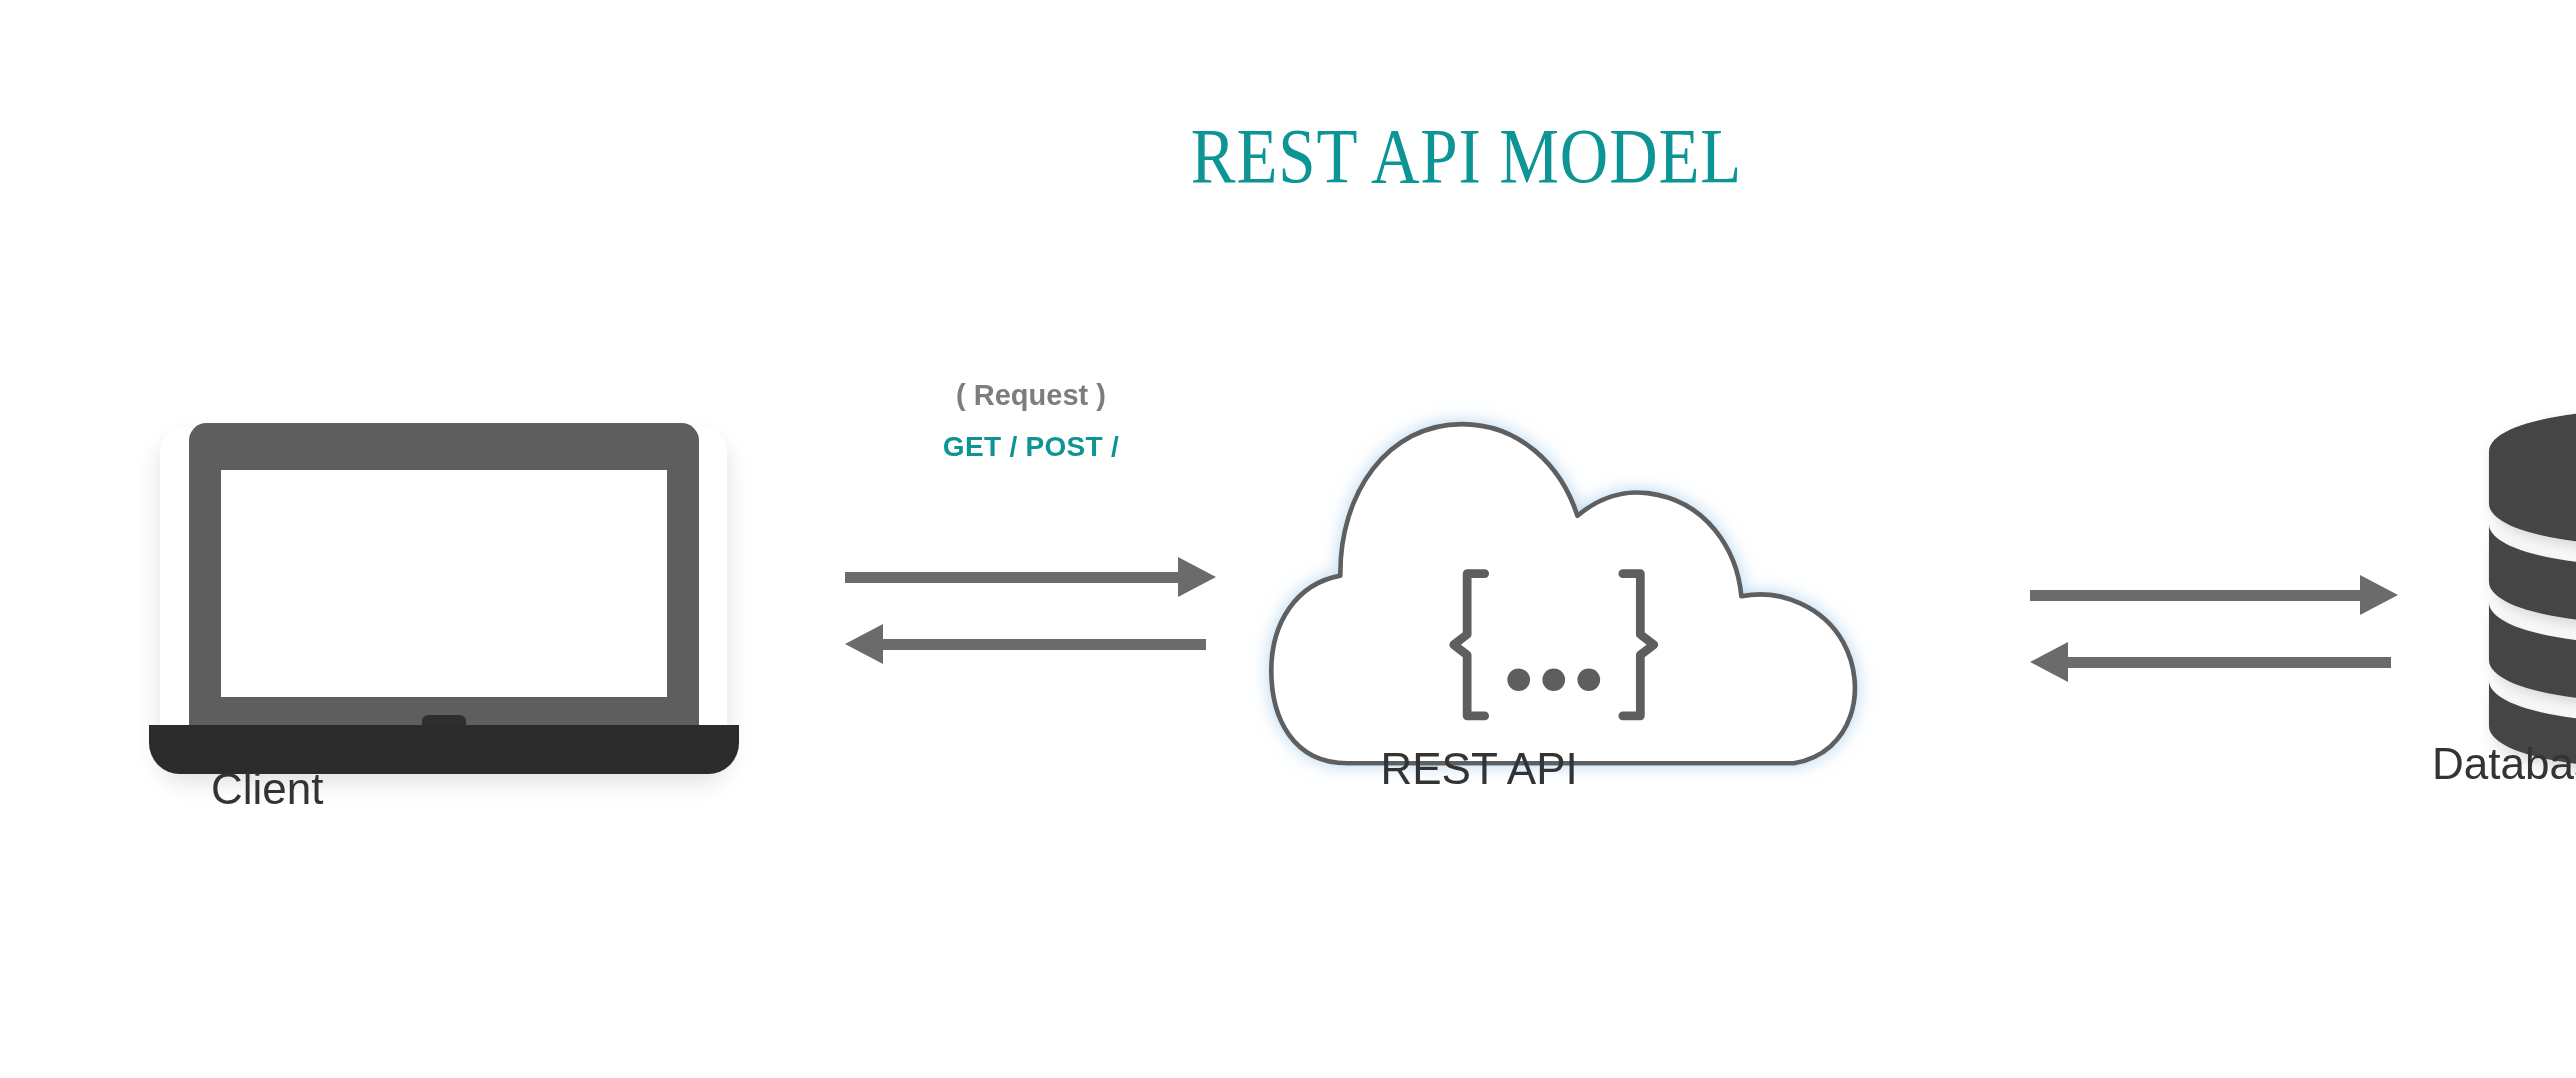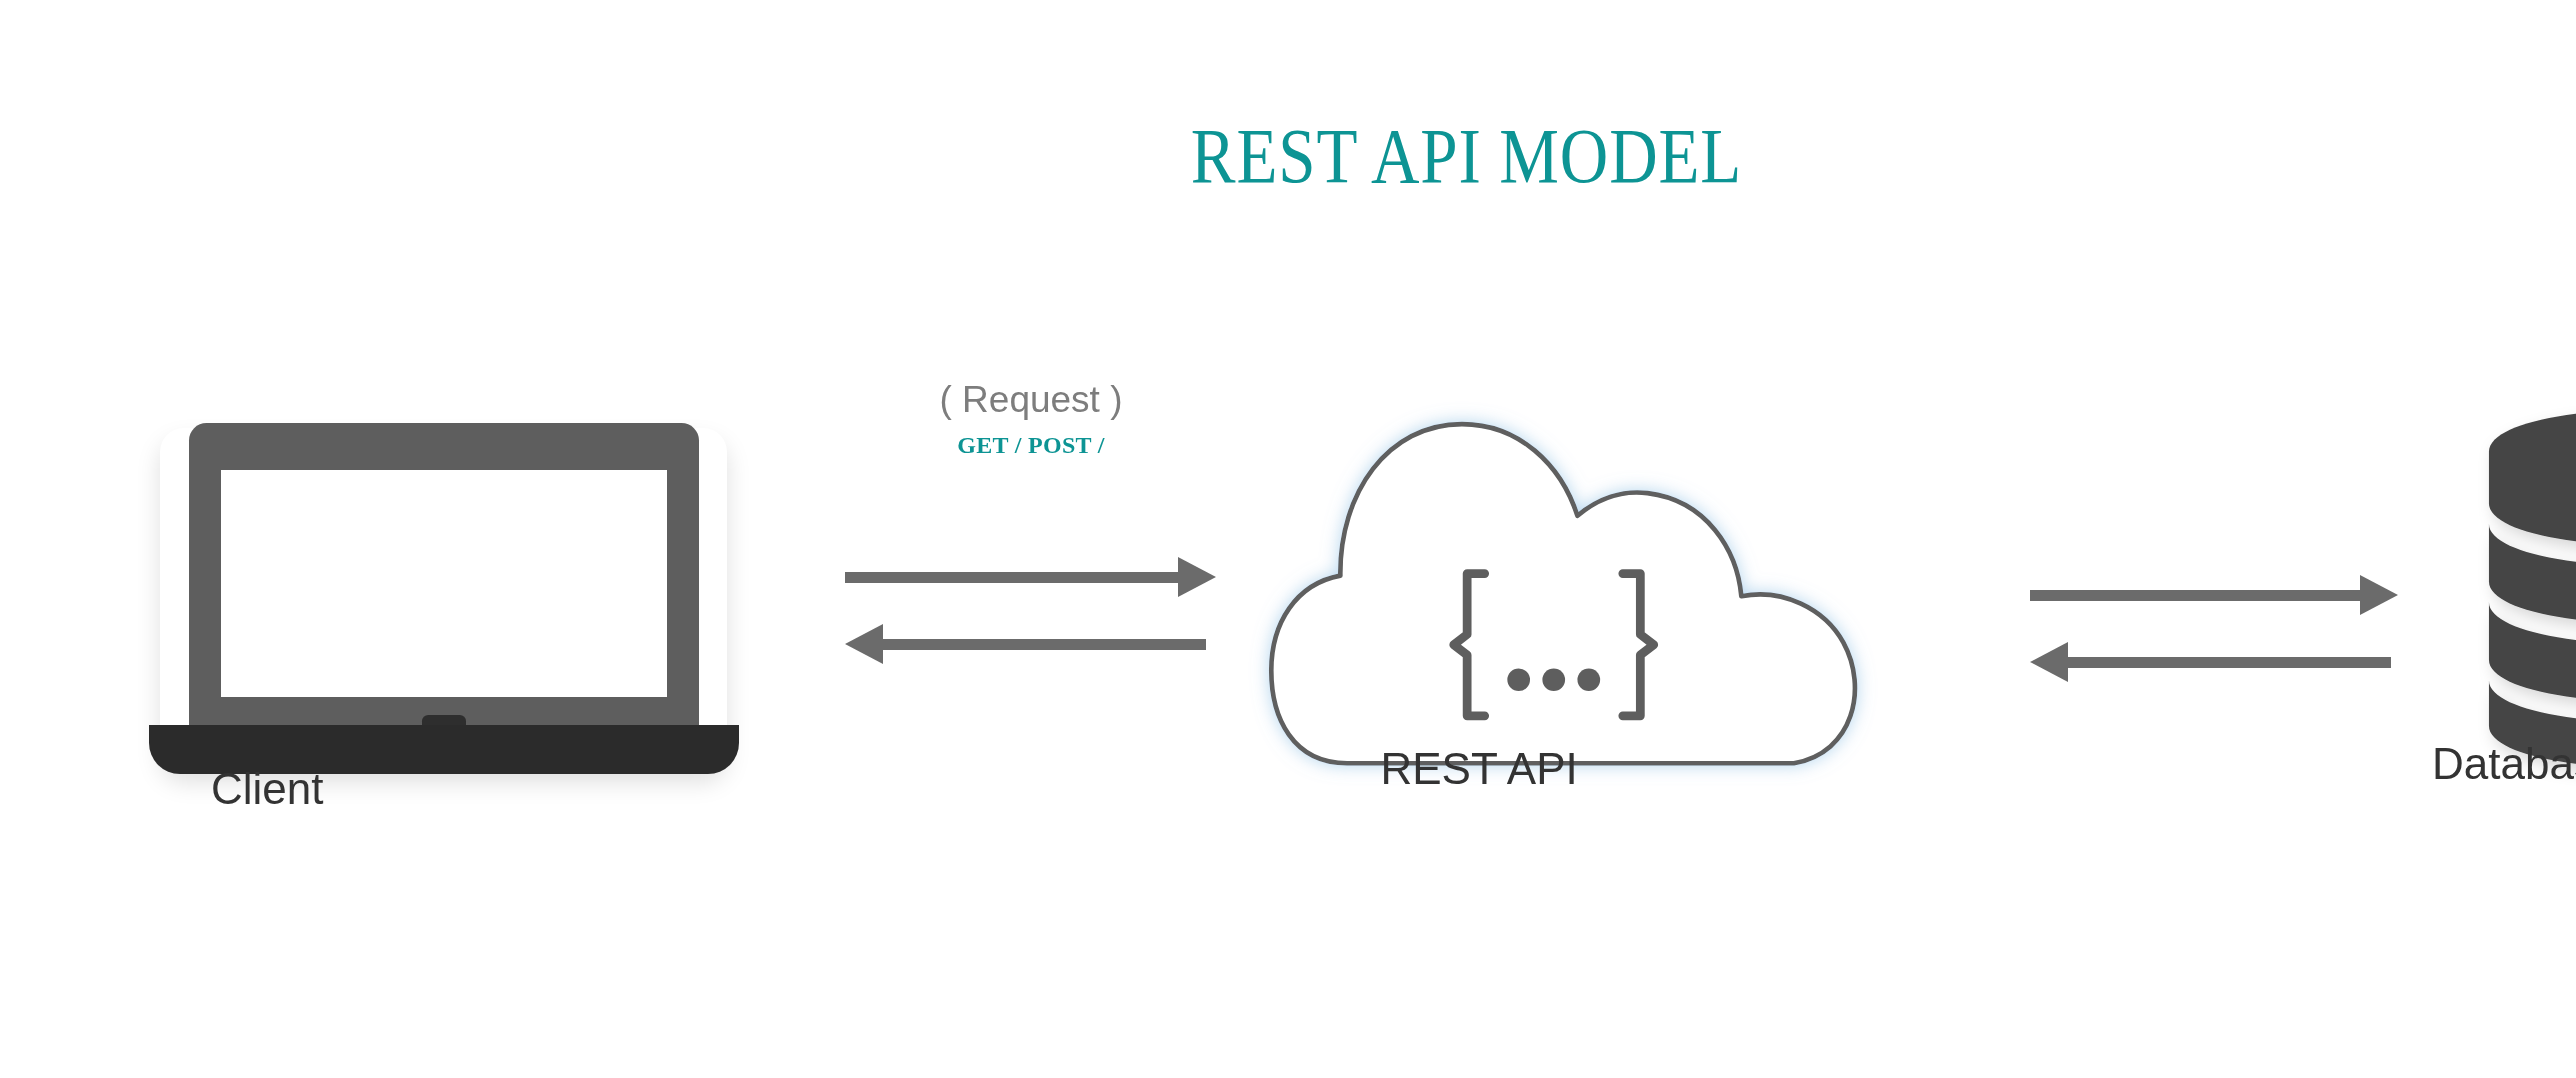--- a/index.html
+++ b/index.html
@@ -140,30 +140,29 @@
 
   
   .caption {
     position: absolute;
     width: 464px;
     text-align: center;
     line-height: 1;
     white-space: nowrap;
   }
   .caption.paren {
-    font-size: 37px;
-    font-weight: 400;
+    font-size: 29px;
+    font-weight: 700;
     color: #7d7d7d;
   }
   .caption.verb {
-    font-size: 24px;
+    font-size: 28px;
     font-weight: 700;
     color: #0d9494;
     letter-spacing: 0.3px;
-    font-family: Liberation Serif, serif;
   }
 
   
   #left-arrows { left: 845px; top: 381px; width: 371px; height: 392px; }
   #left-arrows .row-request { top: 191px; left: 0; width: 371px; }
   #left-arrows .row-request .arrow-shaft { left: 0; width: 335px; }
   #left-arrows .row-request .arrow-head  { left: 333px; }
   #left-arrows .row-response { top: 258px; left: 0; width: 371px; }
   #left-arrows .row-response .arrow-shaft { left: 36px; width: 325px; }
   #left-arrows .row-response .arrow-head  { left: 0px; }

